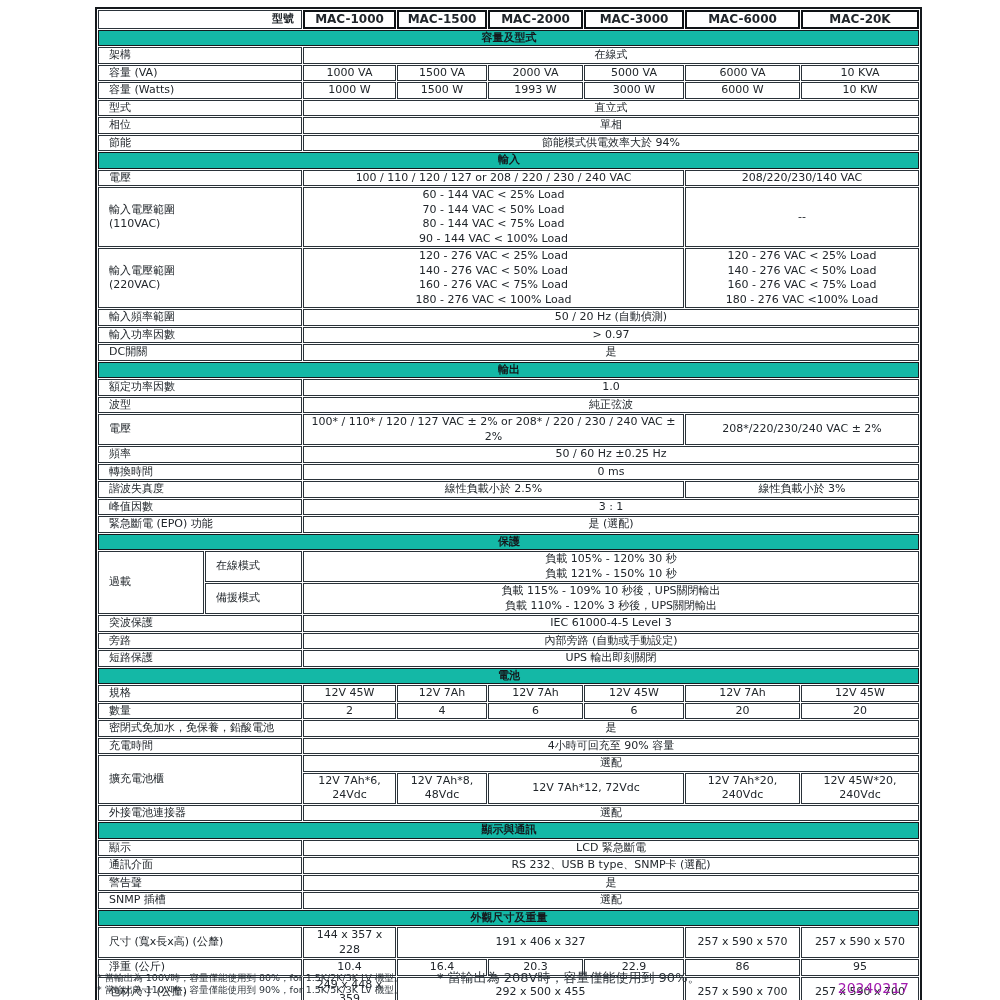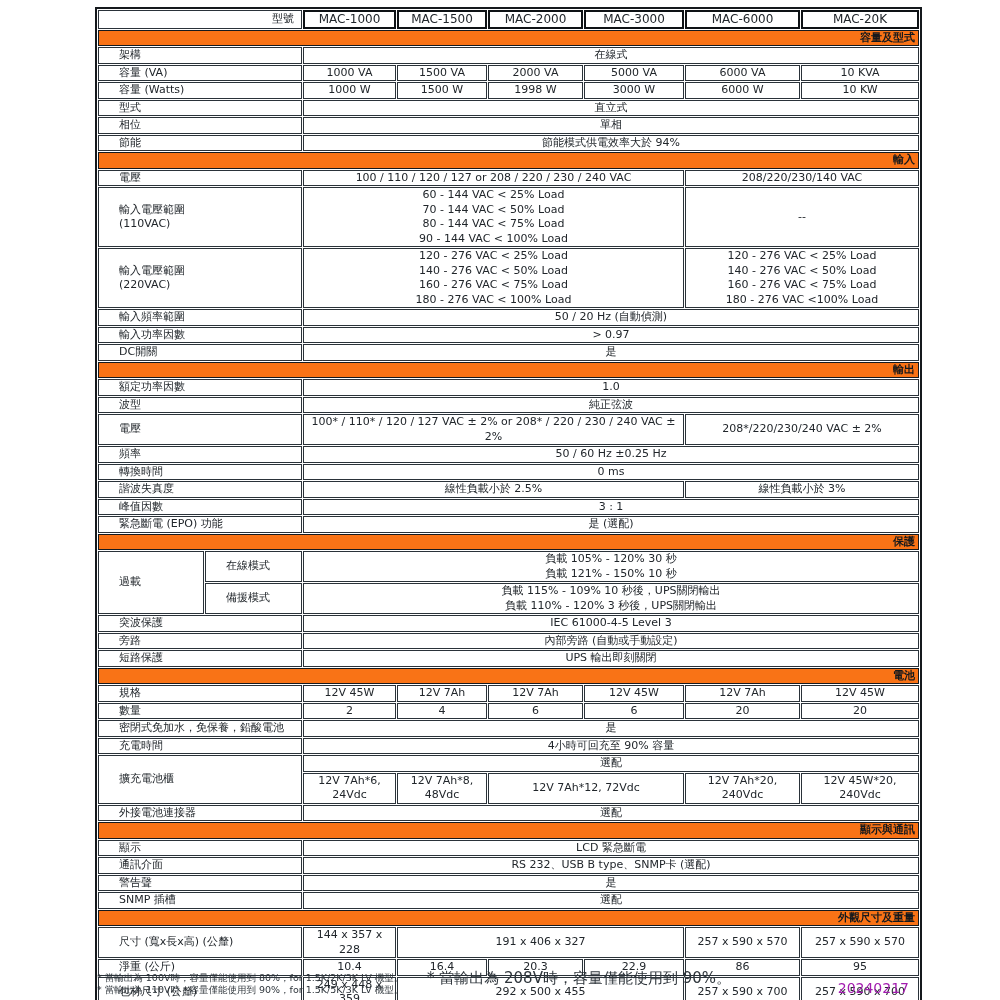--- a/index.html
+++ b/index.html
@@ -15,35 +15,35 @@
     width: 814px; table-layout: fixed;
     border-collapse: separate; border-spacing: 1px 1px;
     border: 2px solid #15191d; background: #fff;
   }
   td {
     border: 1px solid #2a3239;
     font-size: 11px; line-height: 14.5px;
     padding: 0 3px; text-align: center; vertical-align: middle;
     height: 15px;
   }
-  td.lbl { text-align: left; padding-left: 20px; }
+  td.lbl { text-align: left; padding-left: 10px; }
   td.pre { white-space: pre-line; }
   tr.band td {
-    background: #f97316; font-weight: bold; text-align: right;
+    background: #14b8a6; font-weight: bold; text-align: center;
     padding-left: 4px; border: 1px solid #15191d; color: #15191d;
   }
-  tr.hdr td { font-weight: normal; }
+  tr.hdr td { font-weight: bold; }
   tr.hdr td.model { border: 2px solid #0e1215; font-size: 12px; }
   tr.hdr td.mlabel { text-align: right; padding-right: 7px; border: 1px solid #2a3239; }
   .footrow {
     position: absolute; left: 97px; top: 972px; width: 812px;
     display: flex; align-items: flex-start;
   }
   .notes-left { width: 330px; font-size: 9.5px; line-height: 12px; color: #2e353b; }
-  .notes-mid  { width: 280px; font-size: 15px; line-height: 12px; color: #2e353b; margin-left: 0; }
+  .notes-mid  { width: 280px; font-size: 13px; line-height: 12px; color: #2e353b; margin-left: 10px; }
   .note-line { white-space: nowrap; }
   .doc-date {
     margin-left: auto; font-size: 14px; color: #a21caf;
     align-self: flex-end; padding-top: 2px;
   }
 </style>
 </head>
 <body>
 
 <div class="sheet">
@@ -84,21 +84,21 @@
         <td>1500 VA</td>
         <td>2000 VA</td>
         <td>5000 VA</td>
         <td>6000 VA</td>
         <td>10 KVA</td>
       </tr>
       <tr>
         <td class="lbl" colspan="2">容量 (Watts)</td>
         <td>1000 W</td>
         <td>1500 W</td>
-        <td>1998 W</td>
+        <td>1993 W</td>
         <td>3000 W</td>
         <td>6000 W</td>
         <td>10 KW</td>
       </tr>
       <tr>
         <td class="lbl" colspan="2">型式</td>
         <td colspan="6">直立式</td>
       </tr>
       <tr>
         <td class="lbl" colspan="2">相位</td>

